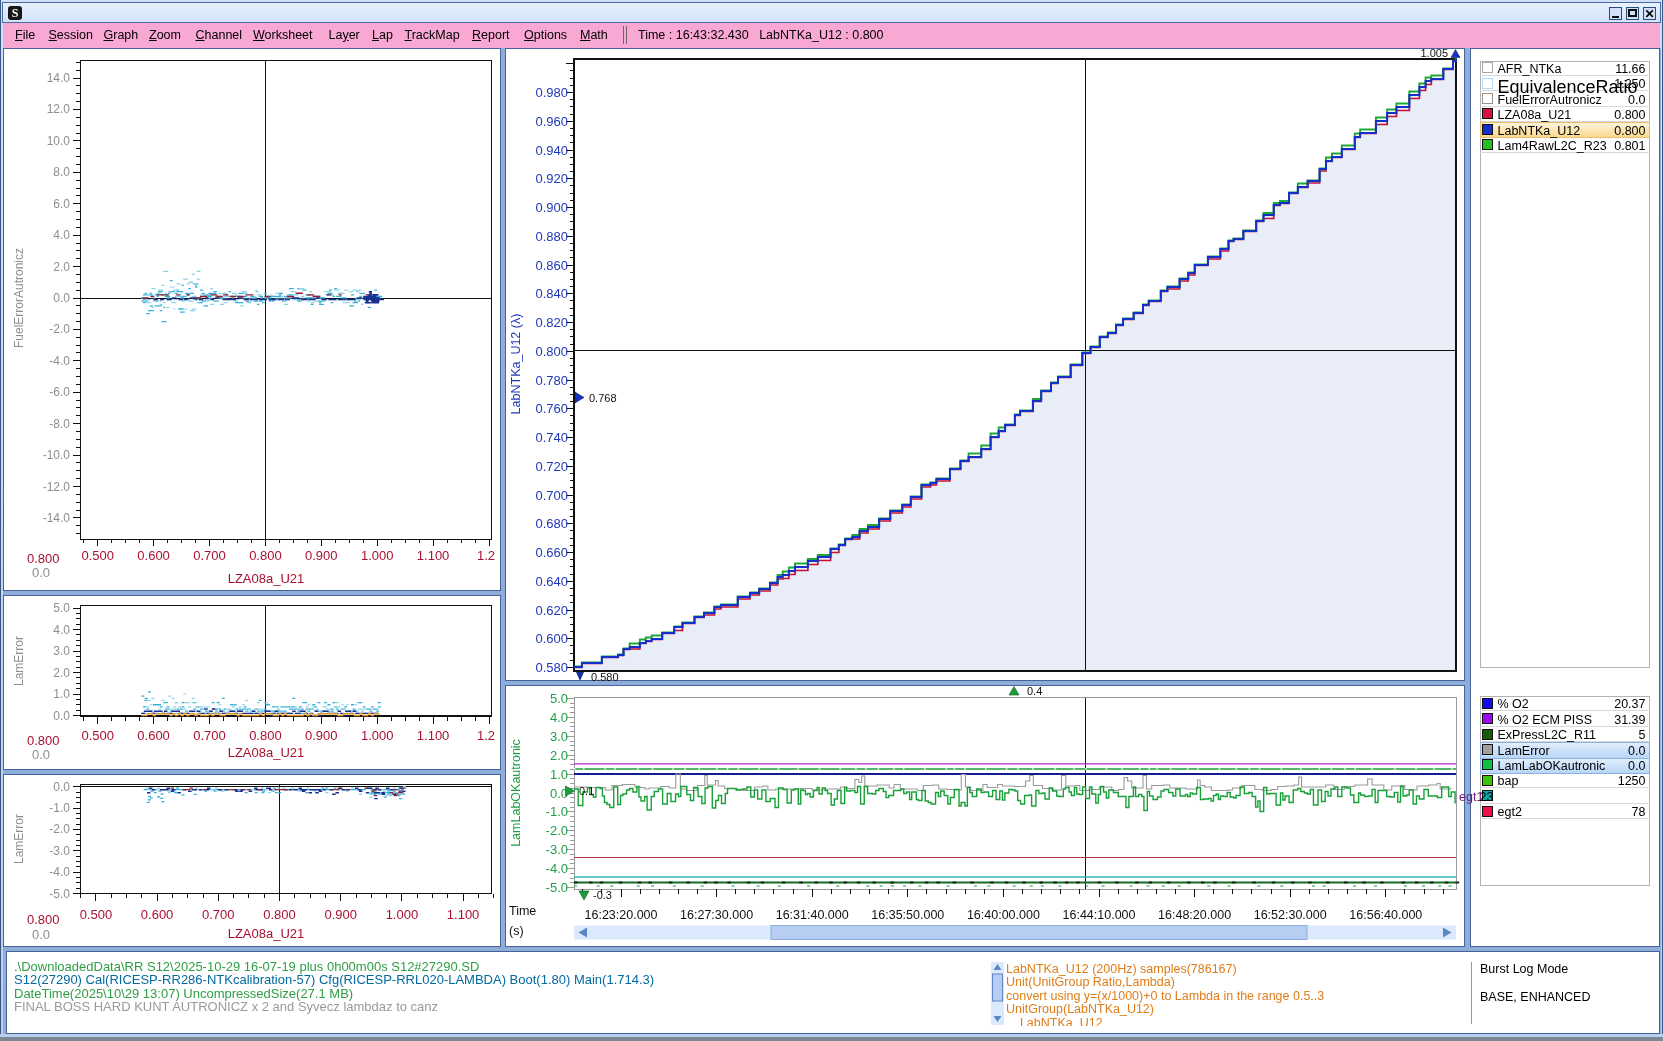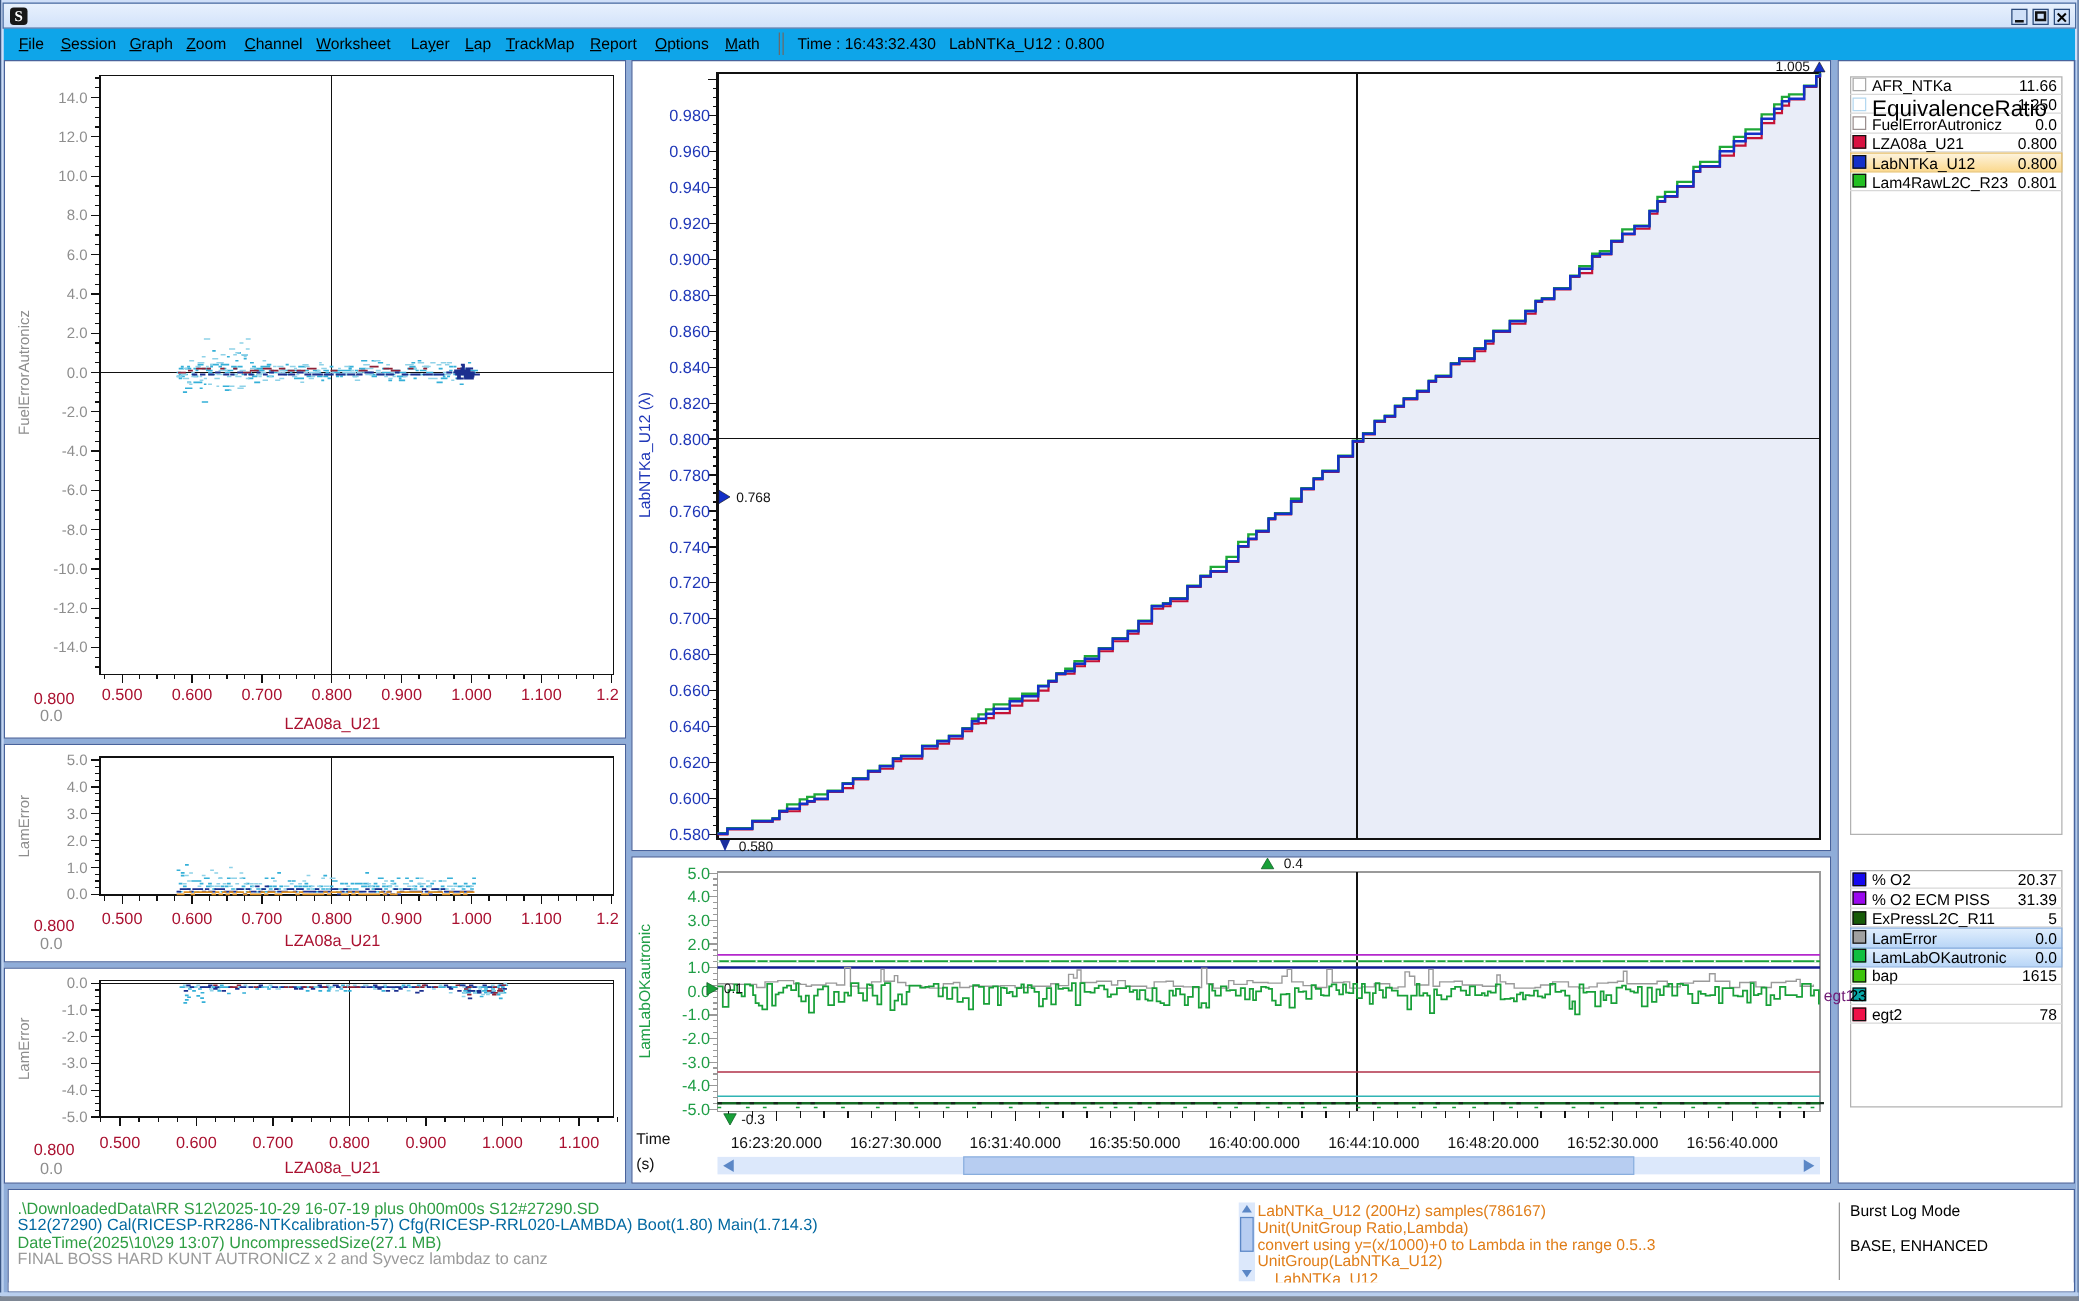--- a/index.html
+++ b/index.html
@@ -11,21 +11,21 @@
 <div style="position:absolute;left:2px;top:2px;width:1659px;height:21px;background:linear-gradient(#e8f1fd,#d2e2fa);border:1px solid #4a6b9f;">
 <div style="position:absolute;left:5px;top:3px;width:14px;height:14px;background:#181818;border-radius:3px;color:#fff;font-weight:bold;font-size:12px;text-align:center;line-height:14px;font-family:'Liberation Serif',serif">S</div>
 <div style="position:absolute;left:1606px;top:4px;width:13px;height:13px;background:#cfe0f8;border:1px solid #2b4a7a">
       <div style="position:absolute;left:2px;top:8px;width:7px;height:2px;background:#111"></div>
     </div>
 <div style="position:absolute;left:1623px;top:4px;width:13px;height:13px;background:#cfe0f8;border:1px solid #2b4a7a">
       <div style="position:absolute;left:1px;top:1px;width:9px;height:8px;border:2px solid #111;box-sizing:border-box"></div>
     </div>
 <div style="position:absolute;left:1640px;top:4px;width:13px;height:13px;background:#cfe0f8;border:1px solid #2b4a7a;font-size:12px;line-height:12px;text-align:center;font-weight:bold">✕</div>
 </div>
-<div style="position:absolute;left:3px;top:23px;width:1657px;height:25px;background:#0ea5e9;font-size:12.5px;color:#000">
+<div style="position:absolute;left:3px;top:23px;width:1657px;height:25px;background:#f9a8d4;font-size:12.5px;color:#000">
     <span style="position:absolute;left:12px;top:5px"><u>F</u>ile</span>
     <span style="position:absolute;left:45.5px;top:5px"><u>S</u>ession</span>
     <span style="position:absolute;left:100.5px;top:5px"><u>G</u>raph</span>
     <span style="position:absolute;left:146px;top:5px"><u>Z</u>oom</span>
     <span style="position:absolute;left:192.5px;top:5px"><u>C</u>hannel</span>
     <span style="position:absolute;left:250px;top:5px"><u>W</u>orksheet</span>
     <span style="position:absolute;left:325.5px;top:5px">La<u>y</u>er</span>
     <span style="position:absolute;left:369px;top:5px"><u>L</u>ap</span>
     <span style="position:absolute;left:401.5px;top:5px"><u>T</u>rackMap</span>
     <span style="position:absolute;left:469px;top:5px"><u>R</u>eport</span>
@@ -267,21 +267,21 @@
 <div style="position:absolute;left:1481.5px;top:743.9000000000001px;width:11px;height:11px;background:#a0a0a0;border:1px solid #111"></div>
 <div style="position:absolute;left:1497.5px;top:743.6px;font-size:12.5px;color:#000">LamError</div>
 <div style="position:absolute;left:1479.5px;top:743.6px;width:166px;font-size:12.5px;color:#000;text-align:right">0.0</div>
 <div style="position:absolute;left:1479.5px;top:757.6px;width:170px;height:16.4px;background:linear-gradient(#e0eefd,#b9d6f7);border:1px solid #8cb2e2;box-sizing:border-box"></div>
 <div style="position:absolute;left:1481.5px;top:759.3000000000001px;width:11px;height:11px;background:#10c040;border:1px solid #111"></div>
 <div style="position:absolute;left:1497.5px;top:759.0px;font-size:12.5px;color:#000">LamLabOKautronic</div>
 <div style="position:absolute;left:1479.5px;top:759.0px;width:166px;font-size:12.5px;color:#000;text-align:right">0.0</div>
 <div style="position:absolute;left:1479.5px;top:773.0px;width:170px;height:15.4px;border-bottom:1px solid #d8d8d8;box-sizing:border-box"></div>
 <div style="position:absolute;left:1481.5px;top:774.7px;width:11px;height:11px;background:#3cc40b;border:1px solid #111"></div>
 <div style="position:absolute;left:1497.5px;top:774.4px;font-size:12.5px;color:#000">bap</div>
-<div style="position:absolute;left:1479.5px;top:774.4px;width:166px;font-size:12.5px;color:#000;text-align:right">1615</div>
+<div style="position:absolute;left:1479.5px;top:774.4px;width:166px;font-size:12.5px;color:#000;text-align:right">1250</div>
 <div style="position:absolute;left:1479.5px;top:788.4px;width:170px;height:15.4px;border-bottom:1px solid #d8d8d8;box-sizing:border-box"></div>
 <div style="position:absolute;left:1481.5px;top:790.1px;width:11px;height:11px;background:#08a8a8;border:1px solid #111"></div>
 <div style="position:absolute;left:1459px;top:789.8px;font-size:12.5px;color:#701a75">egt1</div>
 <div style="position:absolute;left:1479.5px;top:789.8px;width:166px;font-size:12.5px;color:#000;text-align:left">23</div>
 <div style="position:absolute;left:1479.5px;top:803.8px;width:170px;height:15.4px;border-bottom:1px solid #d8d8d8;box-sizing:border-box"></div>
 <div style="position:absolute;left:1481.5px;top:805.5px;width:11px;height:11px;background:#f01048;border:1px solid #111"></div>
 <div style="position:absolute;left:1497.5px;top:805.1999999999999px;font-size:12.5px;color:#000">egt2</div>
 <div style="position:absolute;left:1479.5px;top:805.1999999999999px;width:166px;font-size:12.5px;color:#000;text-align:right">78</div>
 <div class="panel" style="left:6px;top:951px;width:1654px;height:83px"></div>
 <div style="position:absolute;left:14px;top:959.0px;font-size:13px;color:#2f9e44">.\DownloadedData\RR S12\2025-10-29 16-07-19 plus 0h00m00s S12#27290.SD</div>

